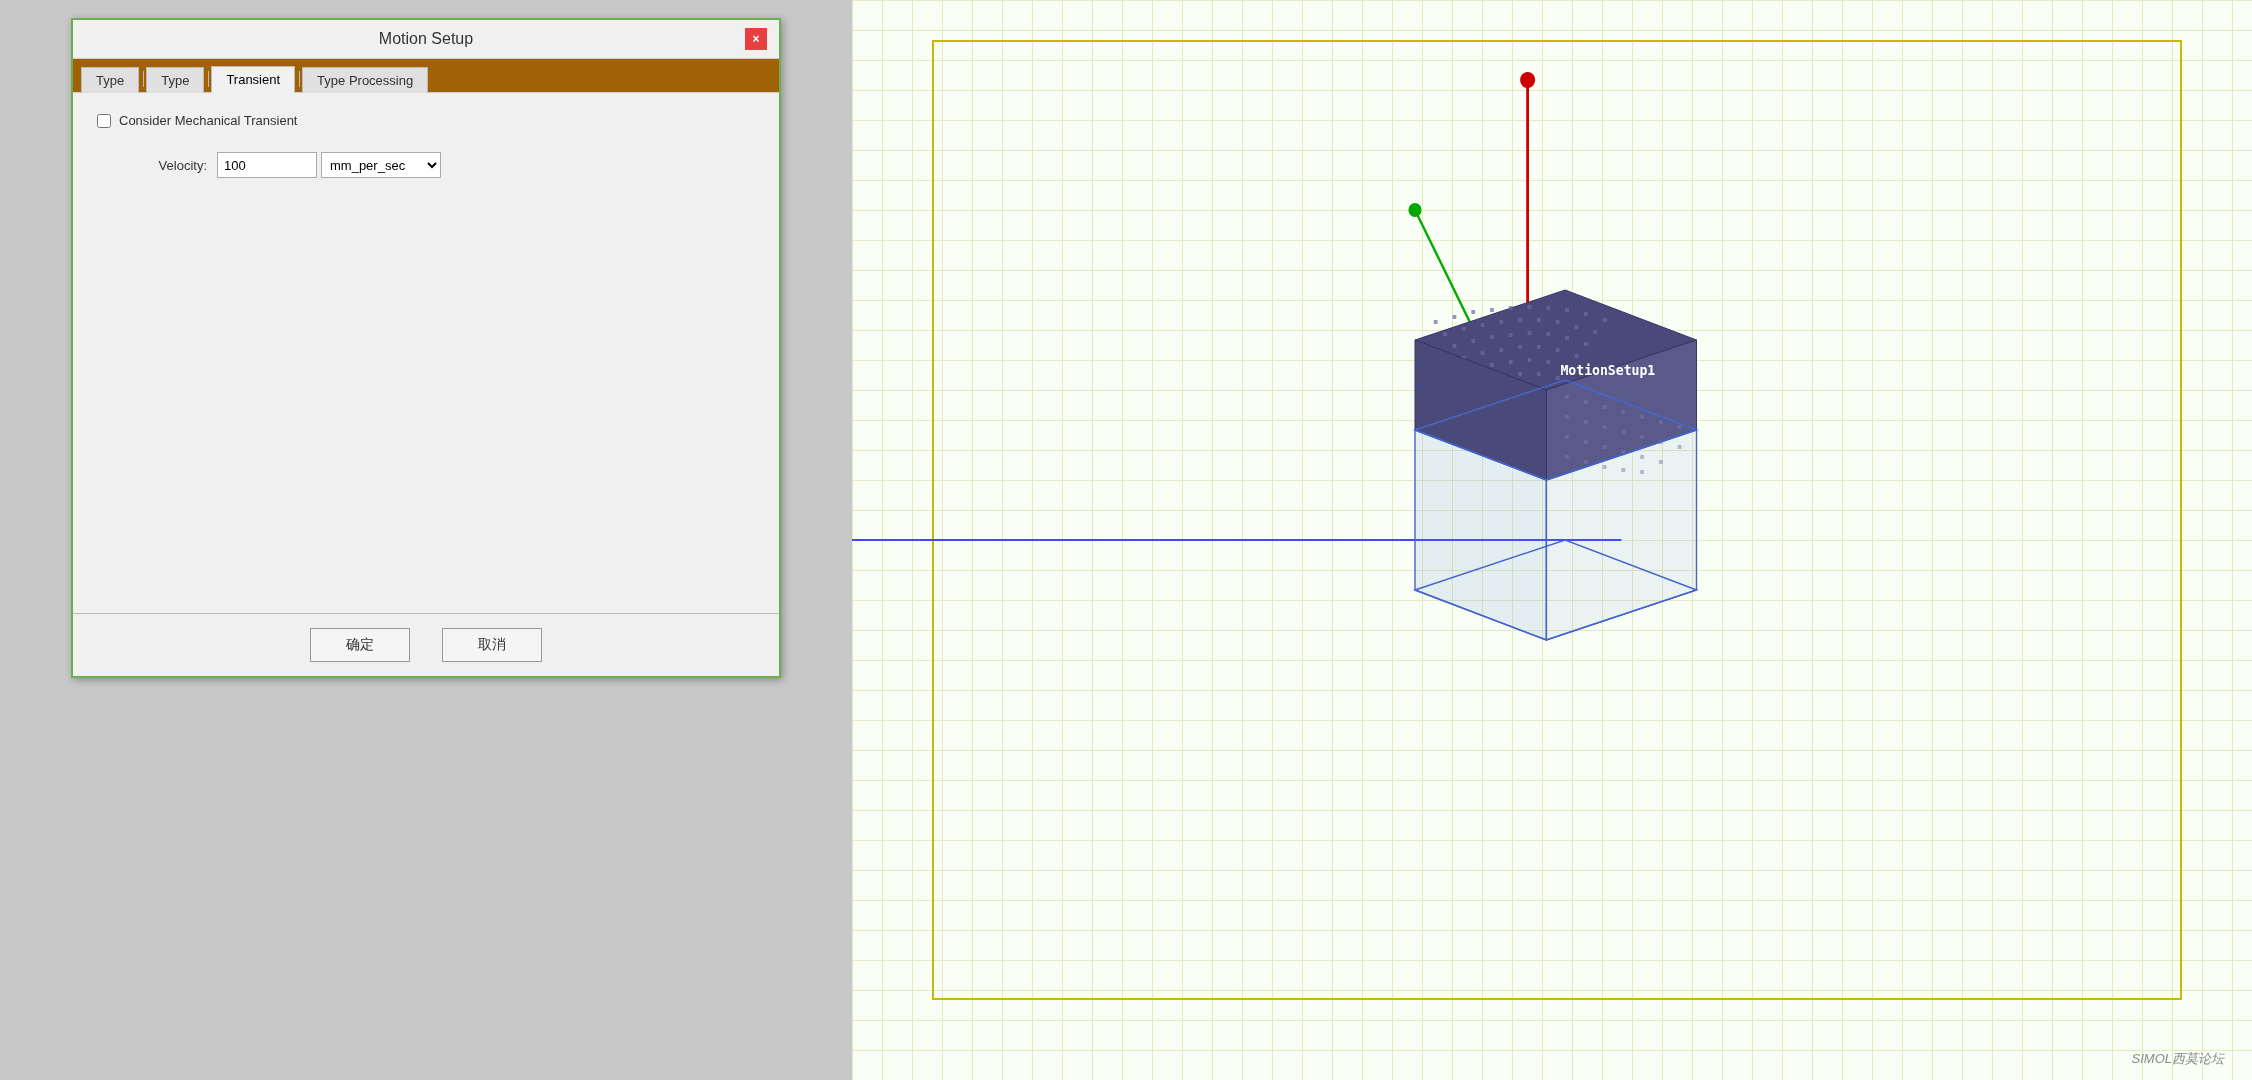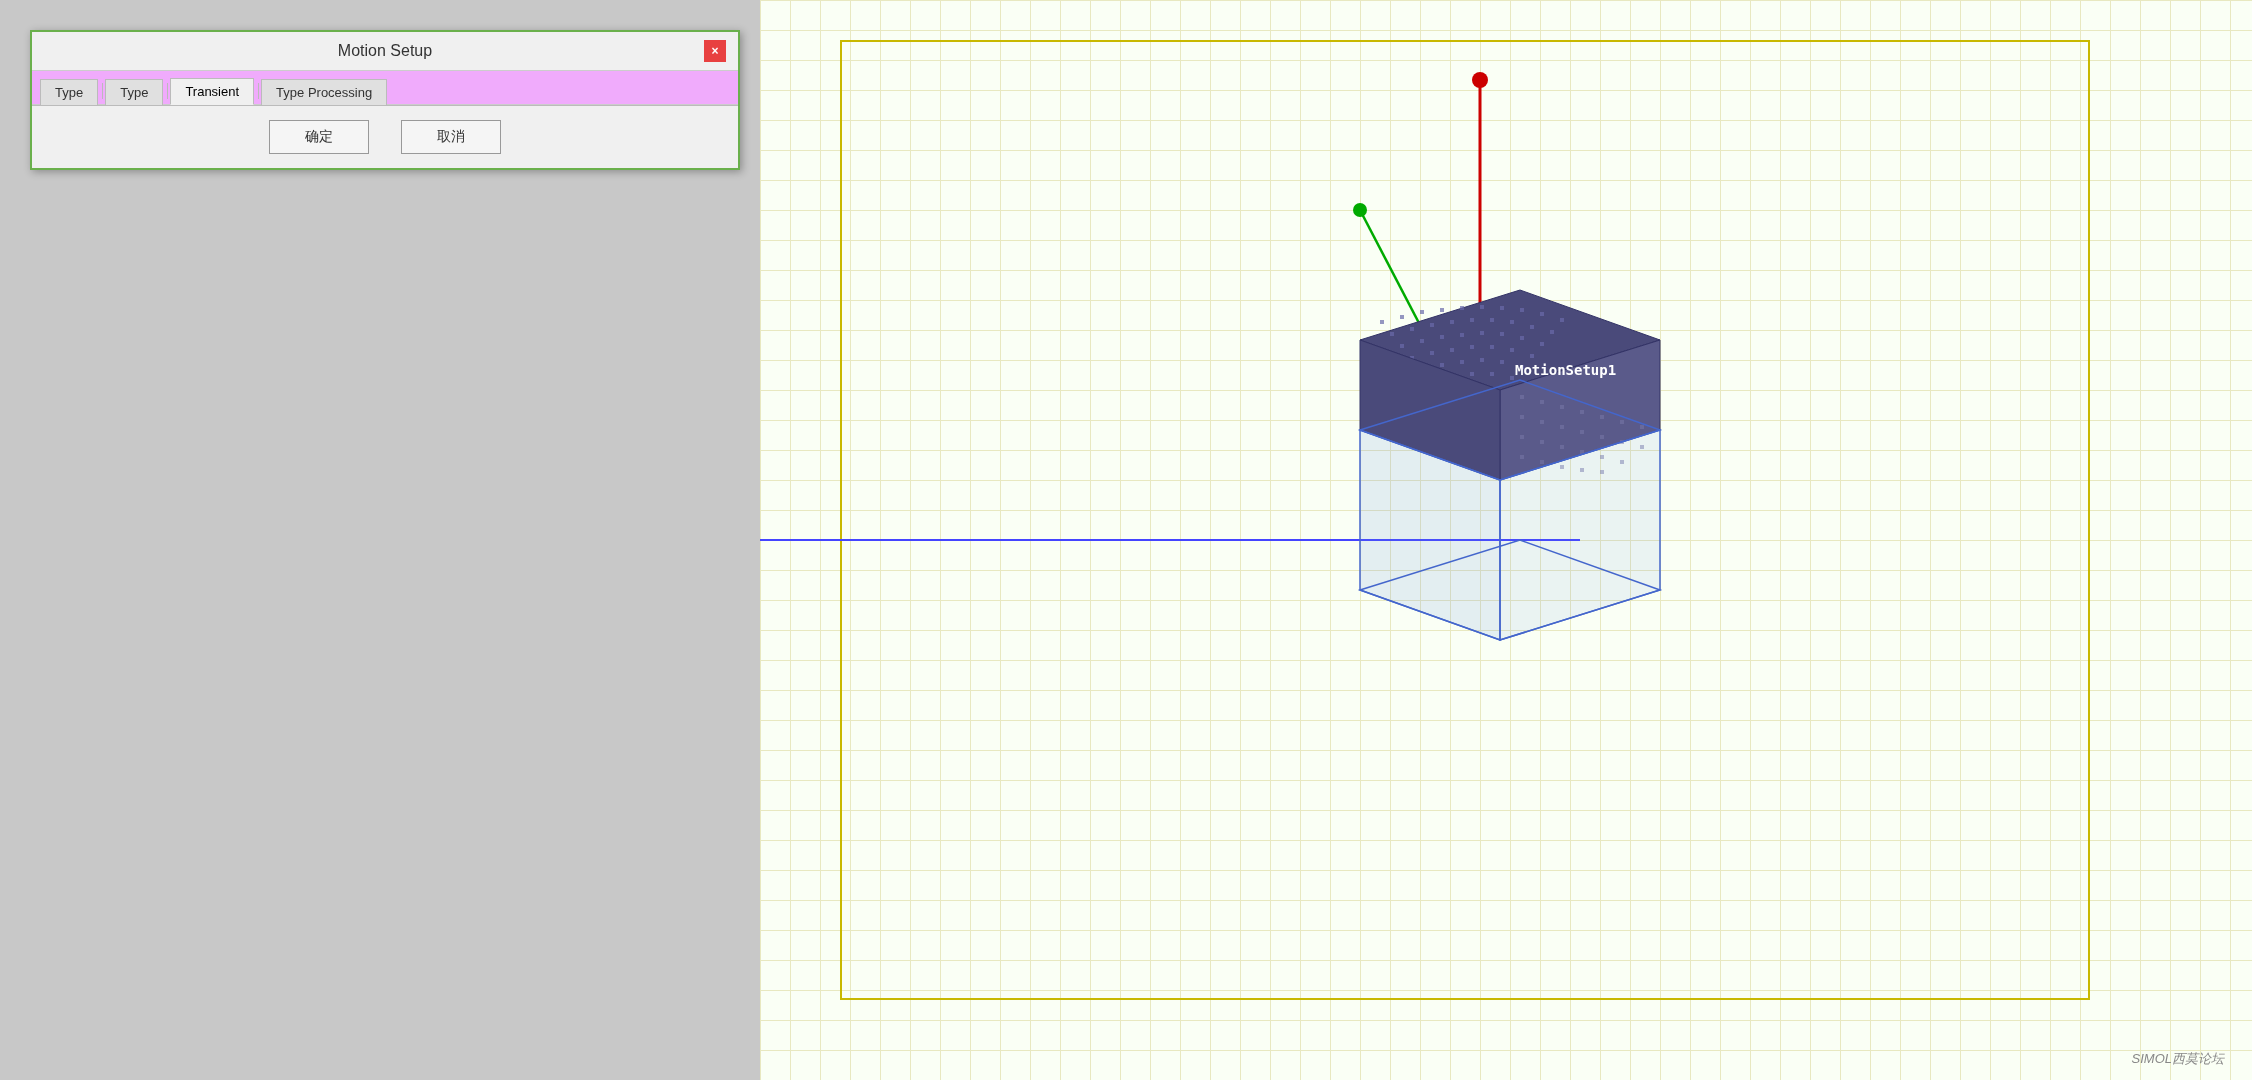--- a/index.html
+++ b/index.html
@@ -9,27 +9,27 @@
       background: #c8c8c8;
       font-family: 'Segoe UI', Arial, sans-serif;
       font-size: 14px;
       overflow: hidden;
       display: flex;
       align-items: stretch;
     }
 
     
     .left-area {
-      width: 760px;
+      width: 852px;
       height: 100%;
       background: #c8c8c8;
       display: flex;
       align-items: flex-start;
-      justify-content: flex-end;
-      padding: 30px 20px;
+      justify-content: center;
+      padding: 18px 20px;
     }
 
     
     .dialog {
       width: 710px;
       background: #f0f0f0;
       border: 2px solid #6ab04c;
       box-shadow: 2px 2px 8px rgba(0,0,0,0.3);
       display: flex;
       flex-direction: column;
@@ -63,21 +63,21 @@
       align-items: center;
       justify-content: center;
       font-size: 12px;
       font-weight: bold;
     }
 
     
     .tab-bar {
       display: flex;
       align-items: flex-end;
-      background: #f0abfc;
+      background: #a16207;
       padding: 6px 8px 0 8px;
       border-bottom: 1px solid #ccc;
     }
 
     .tab {
       padding: 5px 14px;
       border: 1px solid #bbb;
       background: #e0e0e0;
       cursor: pointer;
       margin-right: 2px;
@@ -260,20 +260,38 @@
     <div class="tab-bar">
       <div class="tab">Type</div>
       <span class="tab-separator"></span>
       <div class="tab">Type</div>
       <span class="tab-separator"></span>
       <div class="tab active">Transient</div>
       <span class="tab-separator"></span>
       <div class="tab">Type Processing</div>
     </div>
 
+    <div class="dialog-body">
+
+      <div class="checkbox-row">
+        <input type="checkbox" id="mechCheck" style="">
+        <label class="checkbox-label" for="mechCheck">Consider Mechanical Transient</label>
+      </div>
+
+      <div class="velocity-row">
+        <span class="velocity-label">Velocity:</span>
+        <input type="text" class="velocity-input" value="100" style="">
+        <select class="velocity-unit-select">
+          <option>mm_per_sec</option>
+          <option>m_per_sec</option>
+          <option>in_per_sec</option>
+          <option>ft_per_sec</option>
+        </select>
+      </div>
+    </div>
 
     <div class="dialog-separator"></div>
 
     <div class="dialog-footer">
       <button class="footer-btn">确定</button>
       <button class="footer-btn">取消</button>
     </div>
   </div>
 </div>
 

